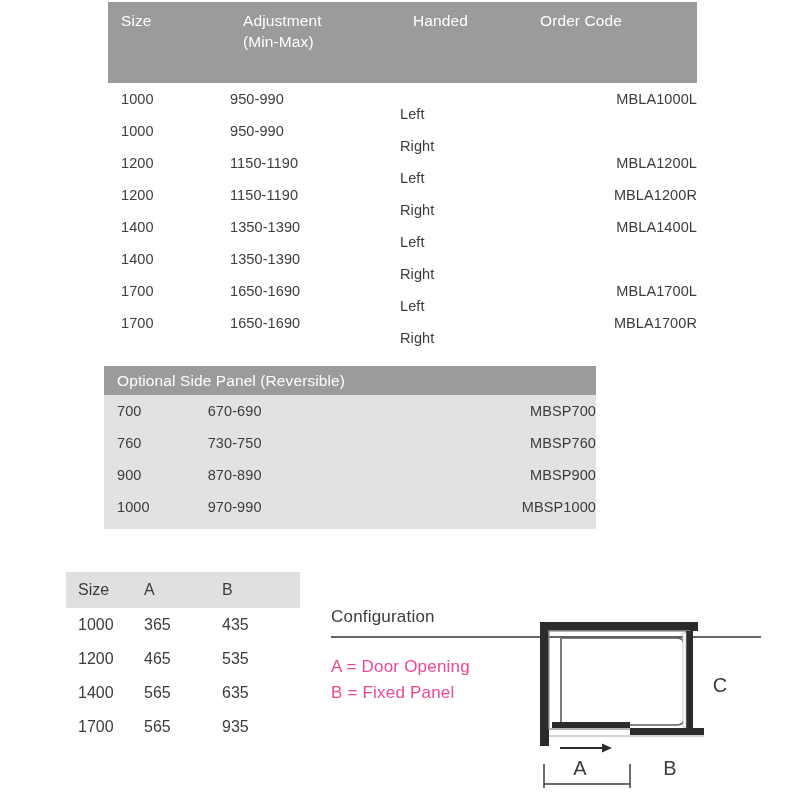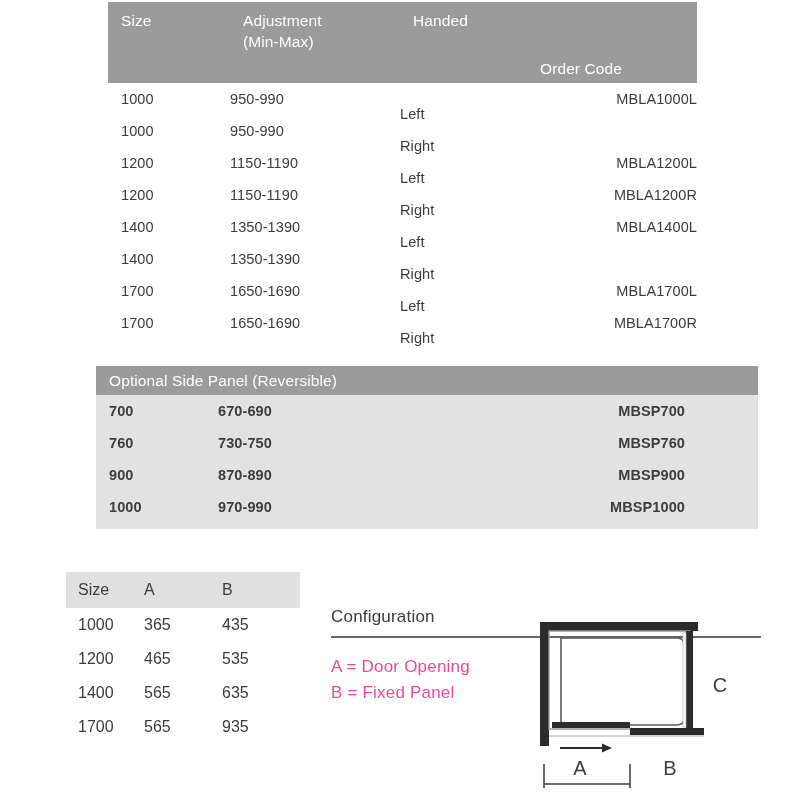--- a/index.html
+++ b/index.html
@@ -50,23 +50,23 @@
     letter-spacing: 0.1px;
   }
   .c-size  { width: 122px; padding-left: 13px; box-sizing: border-box; }
   .c-adj   { width: 170px; }
   .c-hand  { width: 127px; margin-top: 30px; }
   .c-code  { width: 170px; text-align: right; }
 
   
   .side-table {
     position: absolute;
-    left: 96px;
+    left: 104px;
     top: 366px;
-    width: 662px;
+    width: 492px;
   }
   .st-header {
     background: #9b9b9b;
     height: 29px;
     display: flex;
     align-items: center;
     padding-left: 13px;
     box-sizing: border-box;
     color: #ffffff;
     font-size: 15.5px;
@@ -75,21 +75,20 @@
   .st-body { background: #e2e2e2; padding-bottom: 6px; }
   .st-row {
     display: flex;
     height: 32px;
     align-items: center;
   }
   .st-row .cell {
     font-size: 14.5px;
     color: #3c3c3c;
     letter-spacing: 0.1px;
-    font-weight: bold;
   }
 
   
   .ab-table {
     position: absolute;
     left: 66px;
     top: 572px;
     width: 234px;
   }
   .ab-header {
@@ -165,21 +164,21 @@
     <div class="hcell" style="left:13px;">
       <span>Size</span>
     </div>
     <div class="hcell" style="left:135px;">
       <span>Adjustment</span>
       <span>(Min-Max)</span>
     </div>
     <div class="hcell" style="left:305px;">
       <span>Handed</span>
     </div>
-    <div class="hcell" style="left:432px;margin-top:48px;">
+    <div class="hcell" style="left:432px;">
       <span>Order Code</span>
     </div>
   </div>
 
   <div class="mt-body">
     <div class="mt-row">
       <div class="cell c-size">1000</div>
       <div class="cell c-adj">950-990</div>
       <div class="cell c-hand">Left</div>
       <div class="cell c-code">MBLA1000L</div>

